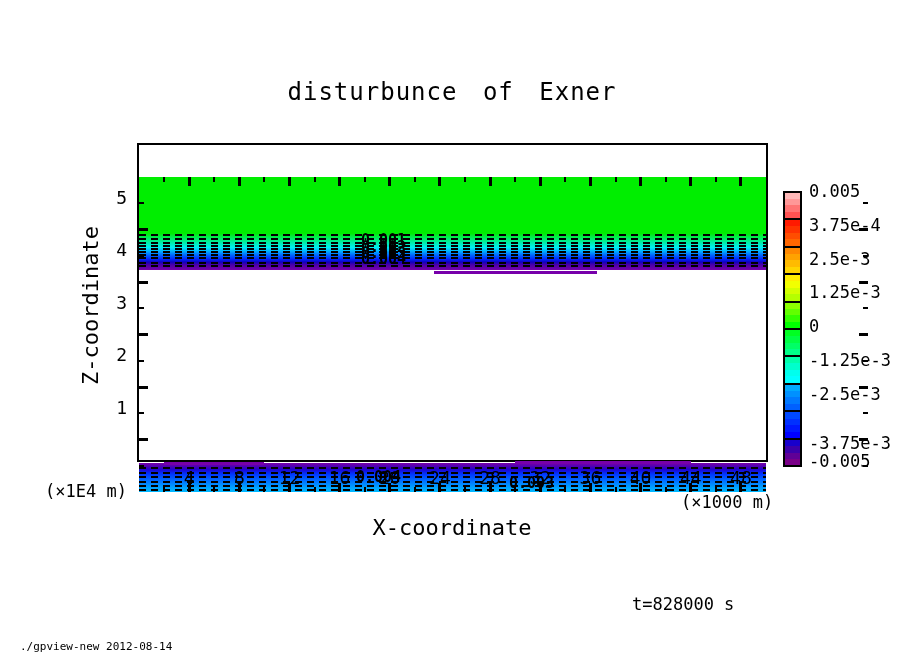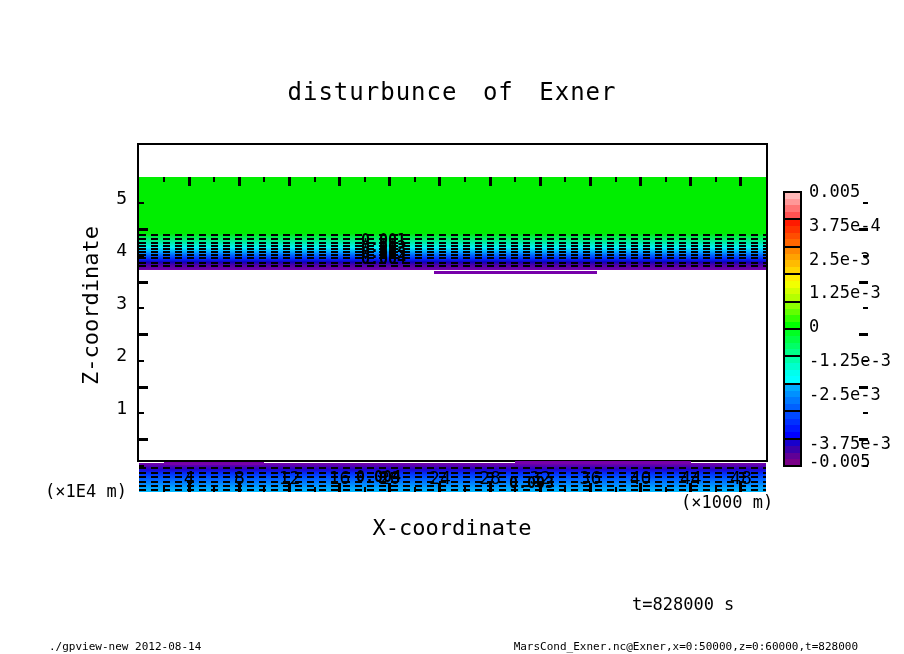--- a/index.html
+++ b/index.html
@@ -22,21 +22,21 @@
   #ylab-wrap{left:60px;top:160px;width:60px;height:290px;display:flex;align-items:center;justify-content:center;}
   #xlab{top:515px;left:0;width:904px;text-align:center;font-size:22px;}
   #yunit{left:45px;top:481px;font-size:17px;}
   #xunit{left:681px;top:492px;font-size:17px;}
   #cbar{left:783px;top:191px;width:19px;height:276px;border:2px solid #000;box-sizing:border-box;display:flex;flex-direction:column;}
   .cseg{flex:1;}
   .cseg + .cseg{border-top:2px solid #000;}
   .cbarlabel{position:absolute;left:809px;font-size:17px;height:20px;line-height:20px;white-space:nowrap;}
   #cinterval{top:566px;left:0;width:904px;text-align:center;font-size:17.5px;letter-spacing:.5px;}
   #tstamp{left:632px;top:594px;font-size:17px;}
-  .footer{top:640px;font-size:11px;white-space:nowrap;margin-left:29px;}
+  .footer{top:640px;font-size:11px;white-space:nowrap;}
   #footer-left{left:20px;}
   #footer-right{right:46px;}
 </style>
 </head>
 <body>
 
 <div id="canvas">
   <div class="abs" id="title">disturbunce of Exner</div>
 
   <div class="abs" id="plot">
@@ -158,21 +158,20 @@
       <div class="cseg" style="background: linear-gradient(rgb(0, 255, 34) 0px, rgb(0, 255, 34) 25%, rgb(0, 255, 68) 25%, rgb(0, 255, 68) 50%, rgb(0, 255, 102) 50%, rgb(0, 255, 102) 75%, rgb(0, 255, 136) 75%, rgb(0, 255, 136) 100%);"></div>
       <div class="cseg" style="background: linear-gradient(rgb(0, 255, 170) 0px, rgb(0, 255, 170) 25%, rgb(0, 255, 204) 25%, rgb(0, 255, 204) 50%, rgb(0, 255, 238) 50%, rgb(0, 255, 238) 75%, rgb(0, 255, 255) 75%, rgb(0, 255, 255) 100%);"></div>
       <div class="cseg" style="background: linear-gradient(rgb(0, 170, 255) 0px, rgb(0, 170, 255) 25%, rgb(0, 145, 255) 25%, rgb(0, 145, 255) 50%, rgb(0, 121, 255) 50%, rgb(0, 121, 255) 75%, rgb(0, 96, 255) 75%, rgb(0, 96, 255) 100%);"></div>
       <div class="cseg" style="background: linear-gradient(rgb(0, 72, 255) 0px, rgb(0, 72, 255) 25%, rgb(0, 48, 255) 25%, rgb(0, 48, 255) 50%, rgb(0, 24, 255) 50%, rgb(0, 24, 255) 75%, rgb(0, 0, 255) 75%, rgb(0, 0, 255) 100%);"></div>
       <div class="cseg" style="background: linear-gradient(rgb(24, 0, 204) 0px, rgb(24, 0, 204) 25%, rgb(60, 0, 170) 25%, rgb(60, 0, 170) 50%, rgb(96, 0, 150) 50%, rgb(96, 0, 150) 75%, rgb(122, 0, 136) 75%, rgb(122, 0, 136) 100%);"></div>
     </div>
 
   <div class="abs" id="tstamp">t=828000 s</div>
 
   <div class="abs footer" id="footer-left">./gpview-new  2012-08-14</div>
-  <div class="abs footer" id="footer-right">MarsCond_Exner.nc@Exner,x=0:50000,z=0:60000,t=828000</div>
 <div class="abs xticklabel" style="left: 189.16px; top: 467px;">4</div>
     <div class="abs xticklabel" style="left: 239.32px; top: 467px;">8</div>
     <div class="abs xticklabel" style="left: 289.48px; top: 467px;">12</div>
     <div class="abs xticklabel" style="left: 339.64px; top: 467px;">16</div>
     <div class="abs xticklabel" style="left: 389.8px; top: 467px;">20</div>
     <div class="abs xticklabel" style="left: 439.96px; top: 467px;">24</div>
     <div class="abs xticklabel" style="left: 490.12px; top: 467px;">28</div>
     <div class="abs xticklabel" style="left: 540.28px; top: 467px;">32</div>
     <div class="abs xticklabel" style="left: 590.44px; top: 467px;">36</div>
     <div class="abs xticklabel" style="left: 640.6px; top: 467px;">40</div>

